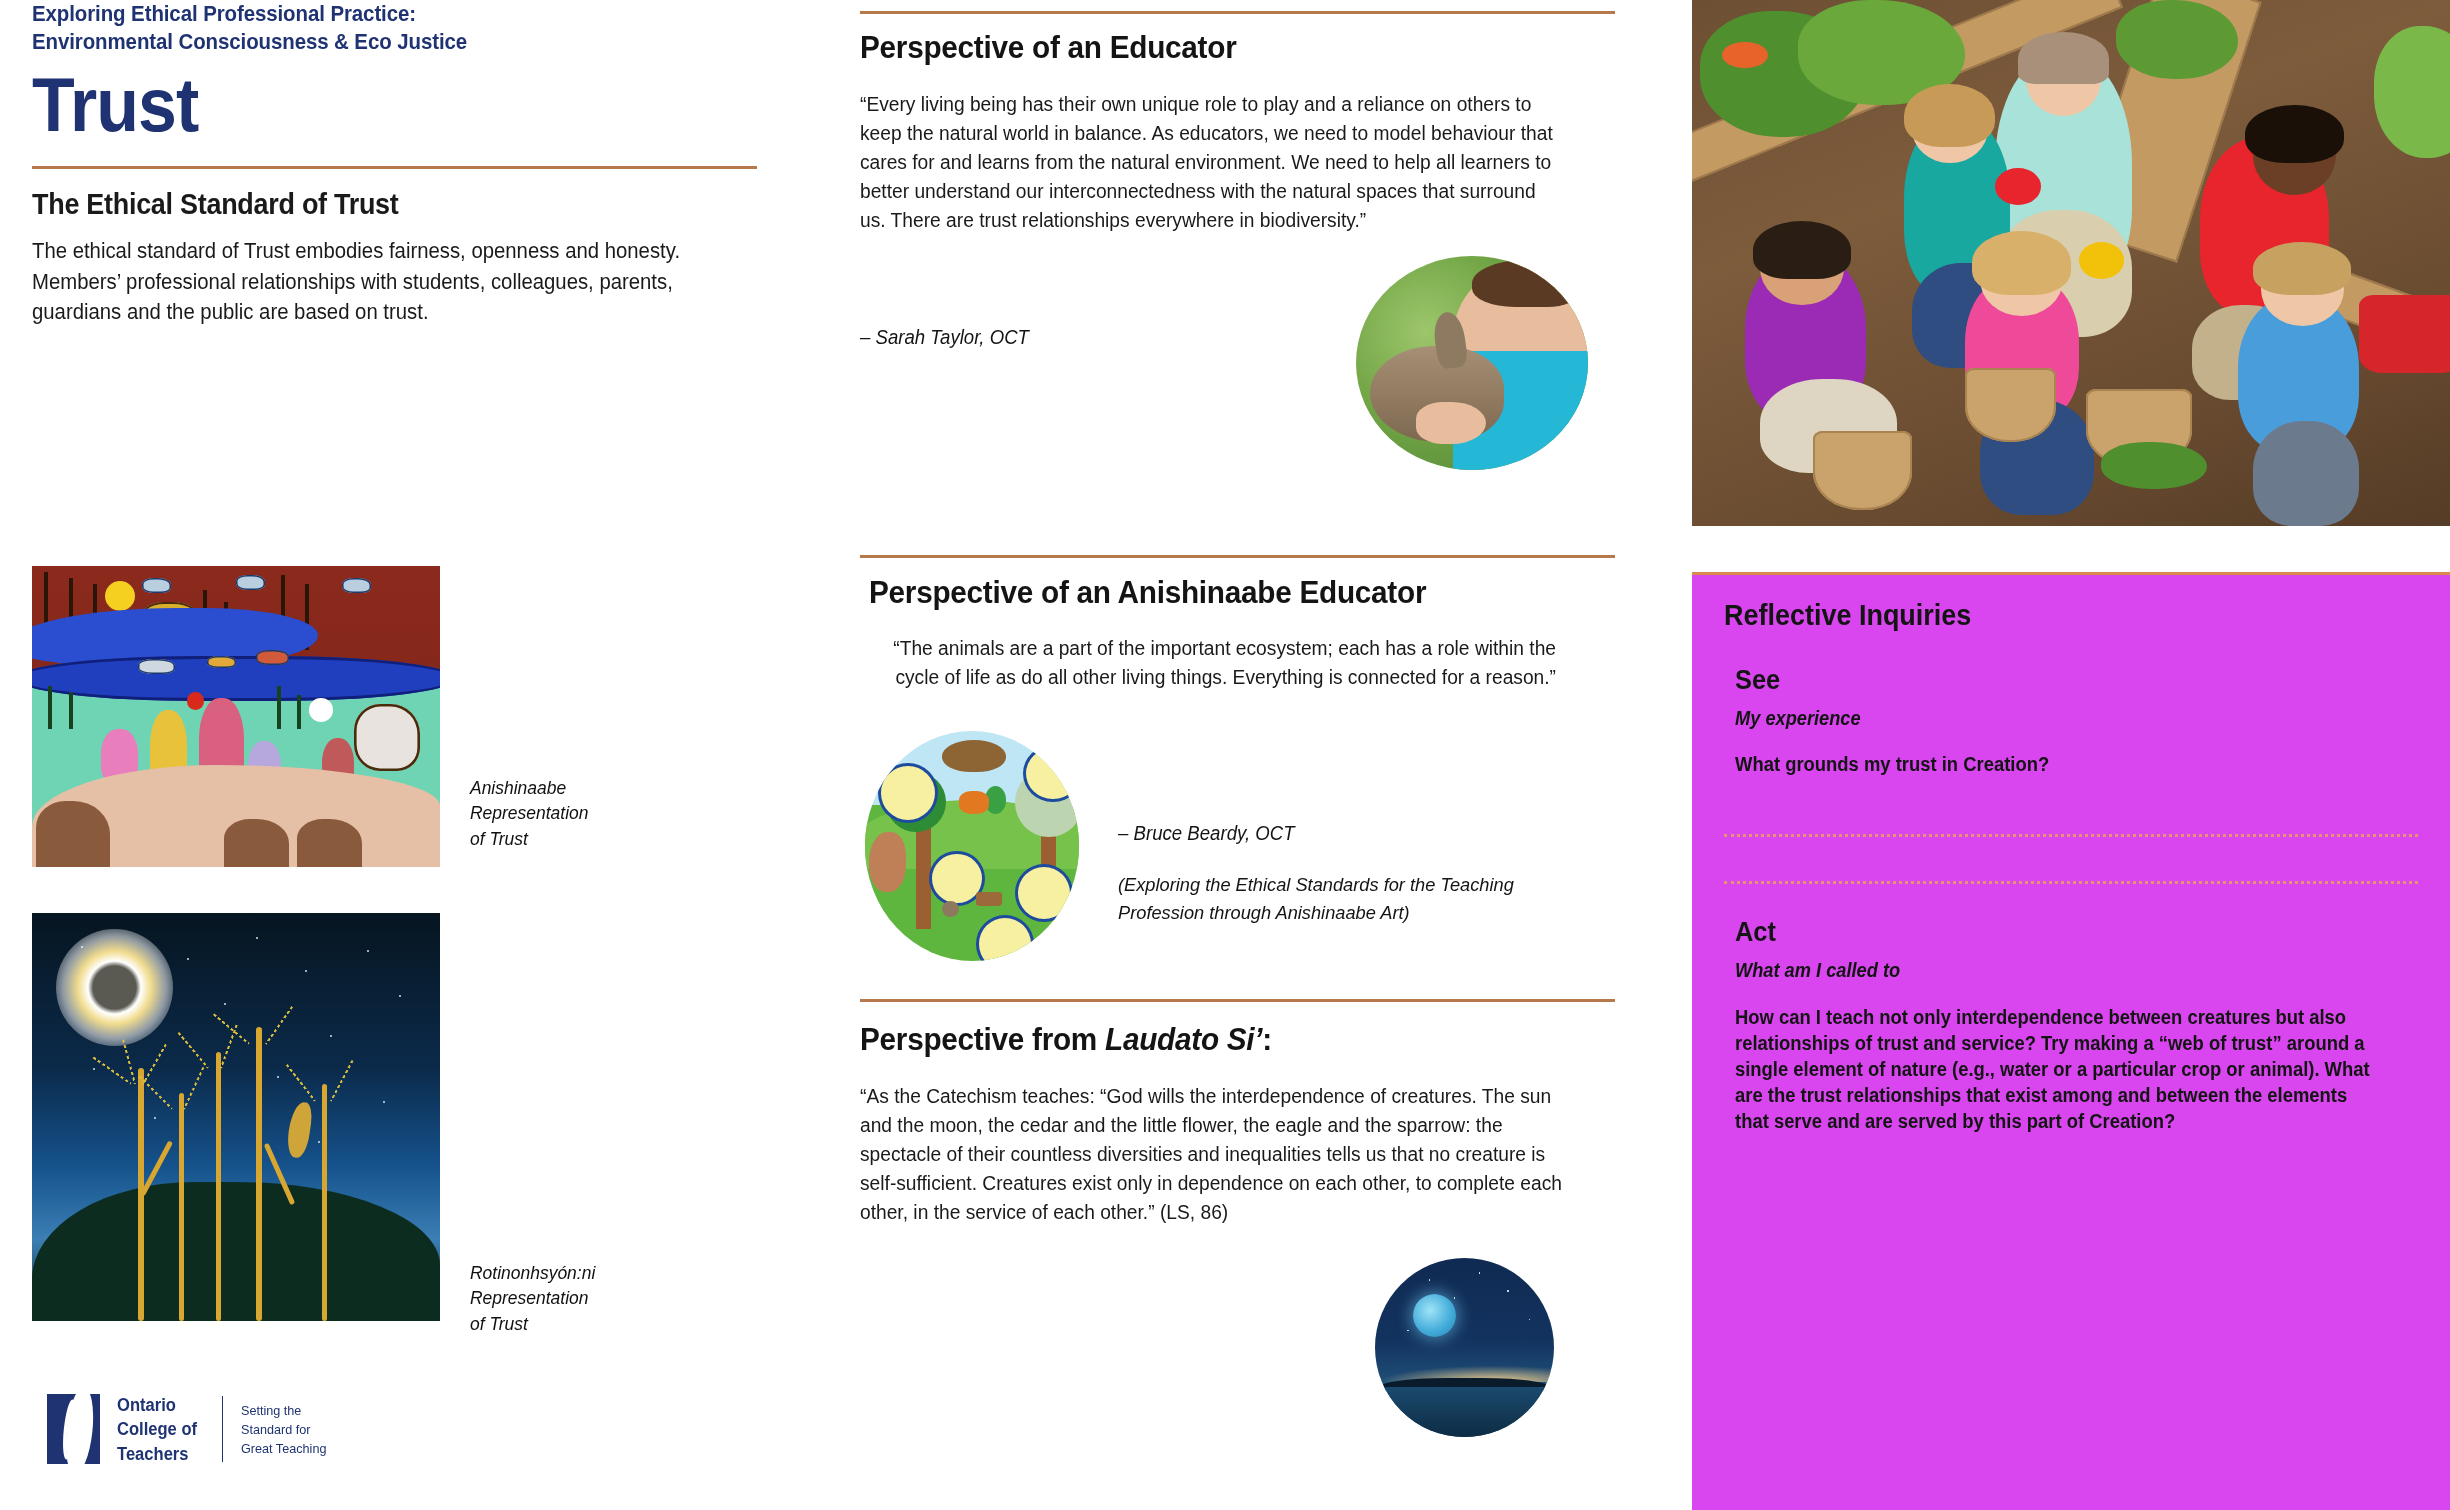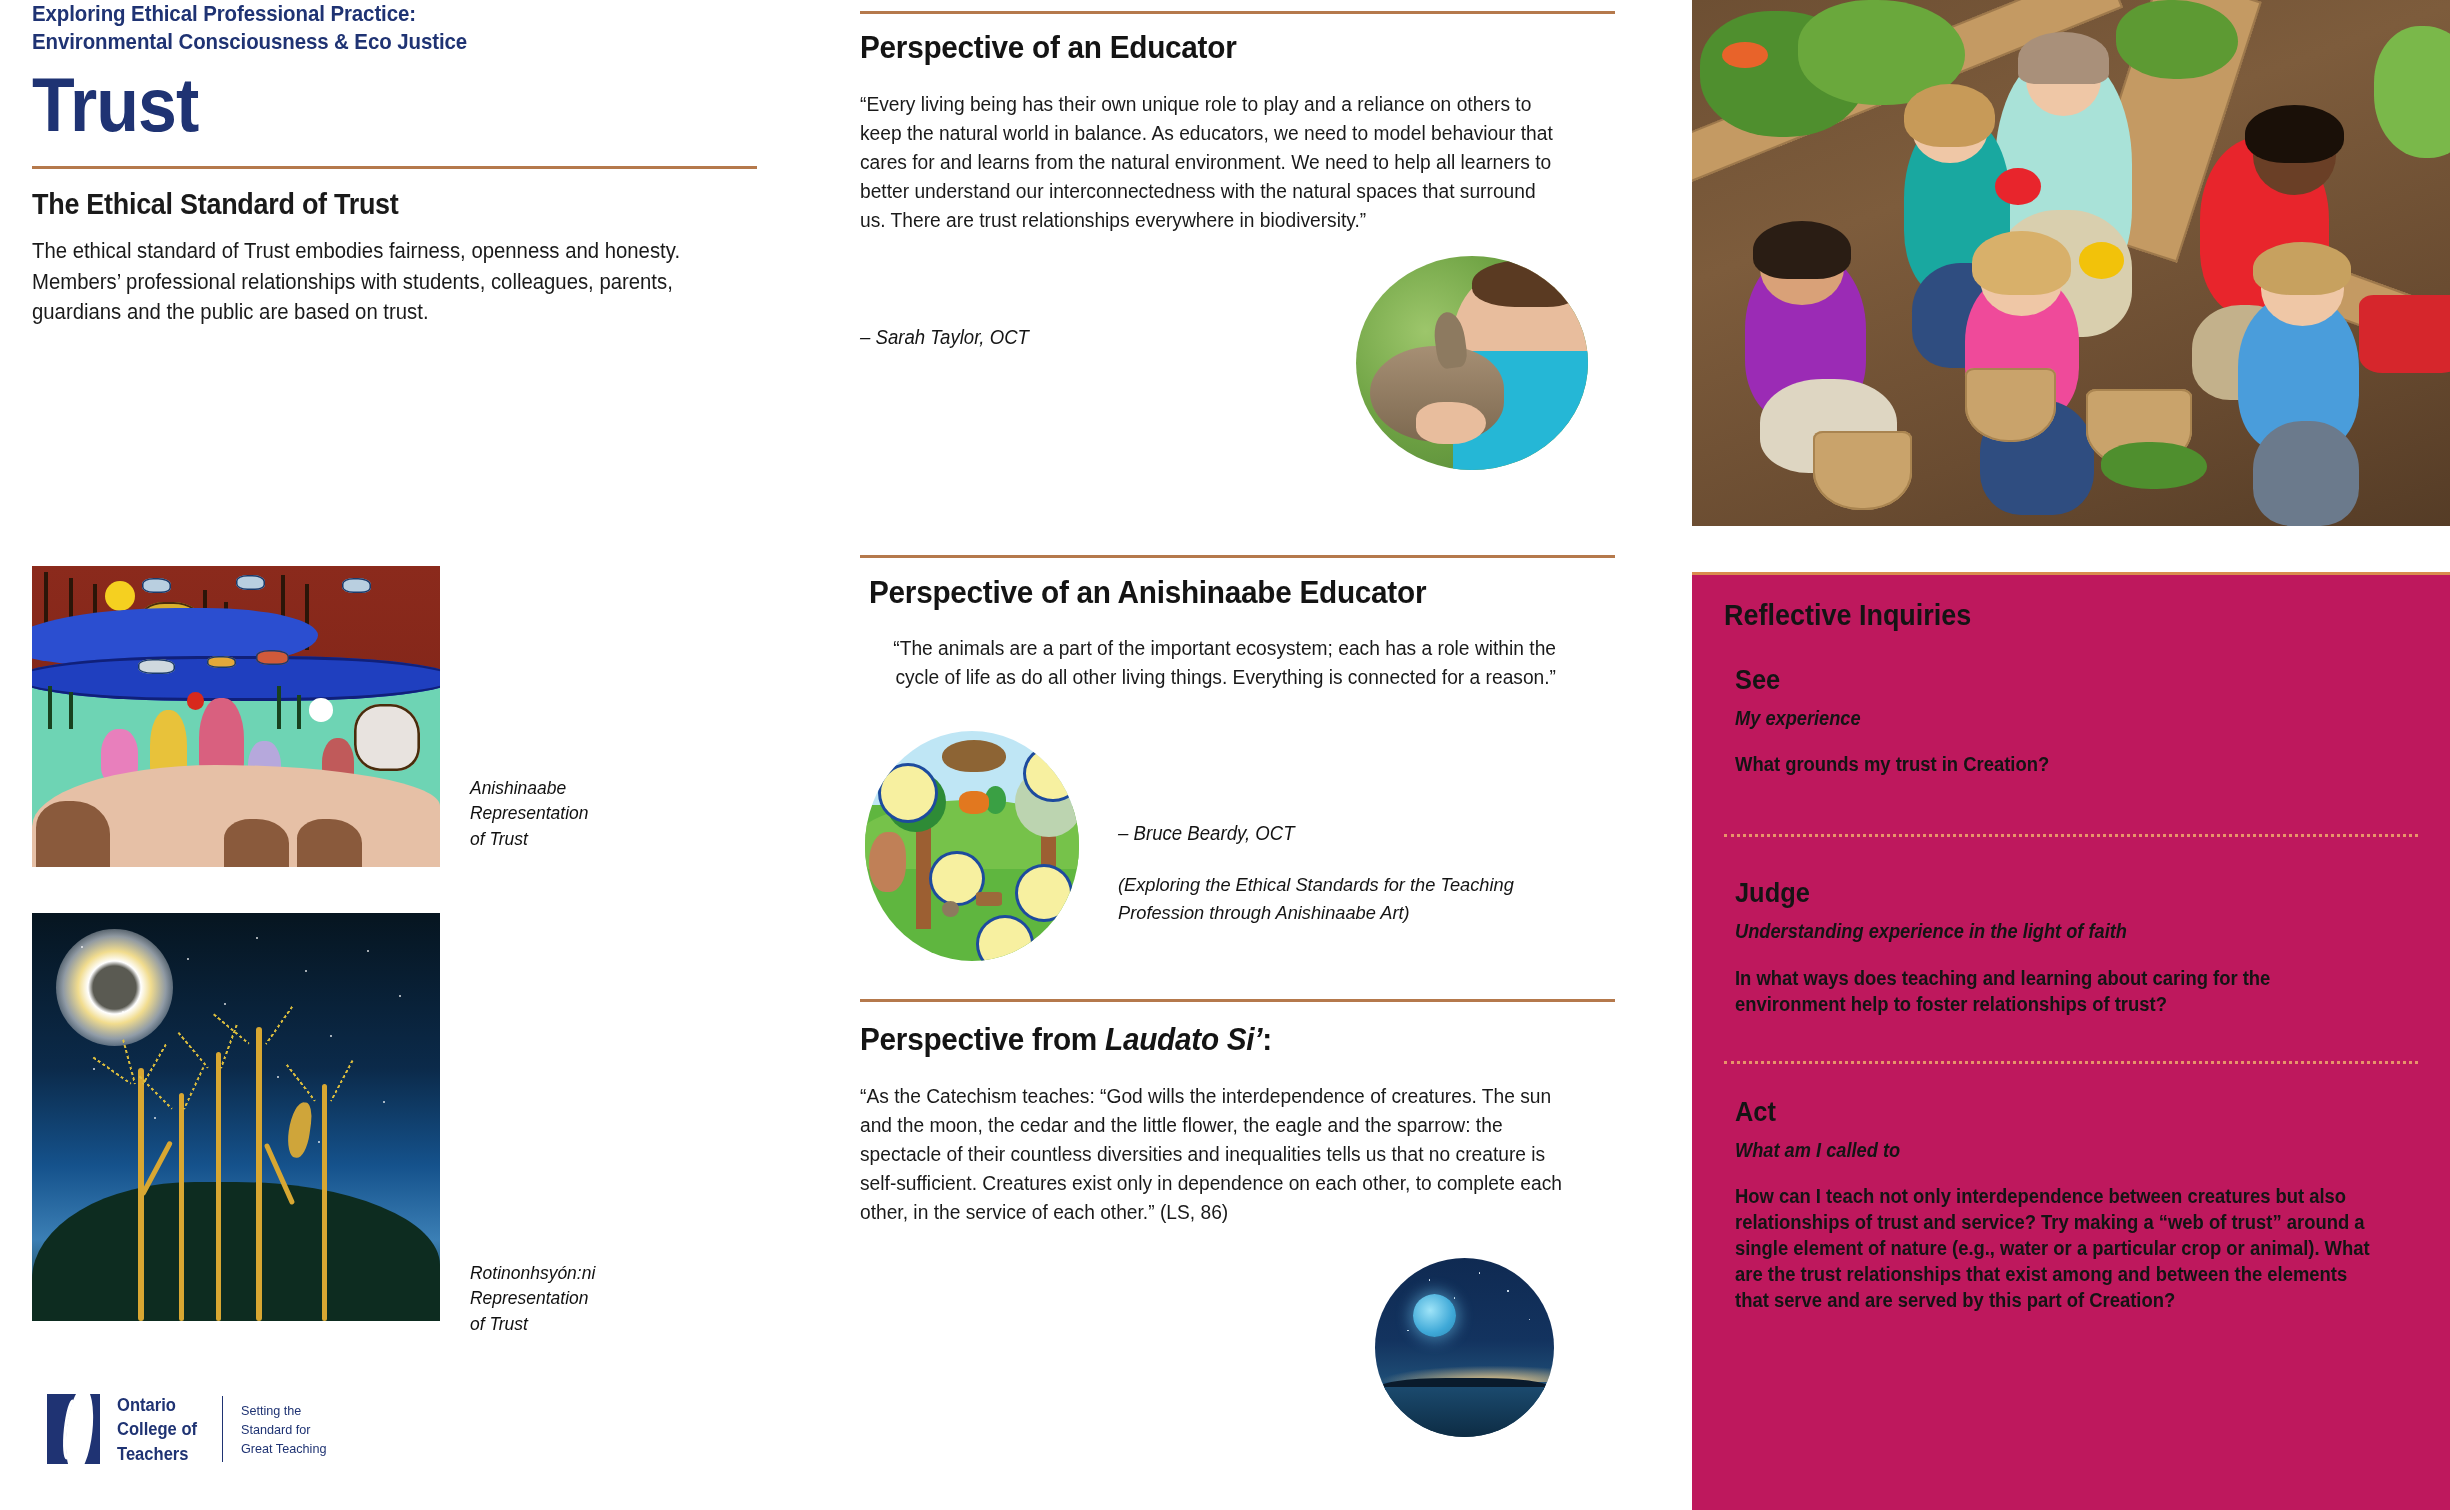--- a/index.html
+++ b/index.html
@@ -233,21 +233,21 @@
     box-shadow: 0 0 0 2px rgba(90,60,35,.35) inset;
   }
   .g-plant { position:absolute; border-radius:45% 55% 50% 50%; }
   .g-person { position:absolute; border-radius:46% 46% 36% 36%; }
   .g-head { position:absolute; border-radius:50%; }
   .g-basket { position:absolute; border-radius:10% 10% 48% 48%; background:#c9a36b; box-shadow: 0 0 0 2px #a98450 inset; }
   .g-can { position:absolute; background:#d6262c; border-radius:14% 14% 22% 22%; }
 
   .panel {
     position:absolute; left:0; top:572px; width:758px; height:939px;
-    background:#be185d;
+    background:#d946ef;
   }
   .panel-top-rule { height:3.1px; background:#d98b4e; }
   .panel-inner { padding: 23.5px 32px 0 32px; }
   .panel-title {
     font-size:29px; font-weight:bold; color:#141414;
     transform: scaleX(0.93); transform-origin:left top;
   }
   .inq { margin-top: 32px; }
   .inq-name {
     font-size:27.6px; font-weight:bold; color:#141414;
@@ -499,25 +499,20 @@
         <div class="panel-title">Reflective Inquiries</div>
 
         <div class="inq inq-indent">
           <div class="inq-name">See</div>
           <div class="inq-sub">My experience</div>
           <div class="inq-q">What grounds my trust in Creation?</div>
         </div>
 
         <div class="dotted-rule inq-sep" style="margin-top:57px;"></div>
 
-        <div class="inq inq-indent" style="margin-top:40px;">
-          <div class="inq-name">Judge</div>
-          <div class="inq-sub">Understanding experience in the light of faith</div>
-          <div class="inq-q" style="width:679px;">In what ways does teaching and learning about caring for the environment help to foster relationships of trust?</div>
-        </div>
 
         <div class="dotted-rule inq-sep" style="margin-top:44px;"></div>
 
         <div class="inq inq-indent" style="">
           <div class="inq-name">Act</div>
           <div class="inq-sub">What am I called to</div>
           <div class="inq-q" style="width:679px;">How can I teach not only interdependence between creatures but also relationships of trust and service? Try making a “web of trust” around a single element of nature (e.g., water or a particular crop or animal). What are the trust relationships that exist among and between the elements that serve and are served by this part of Creation?</div>
         </div>
       </div>
     </div>

